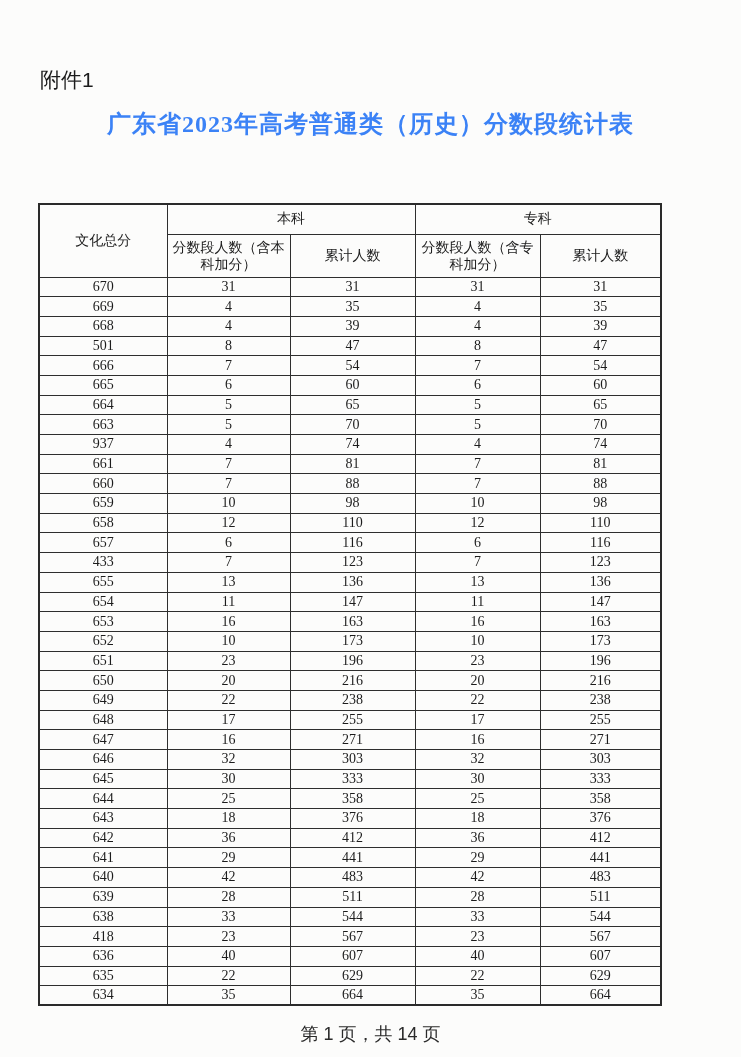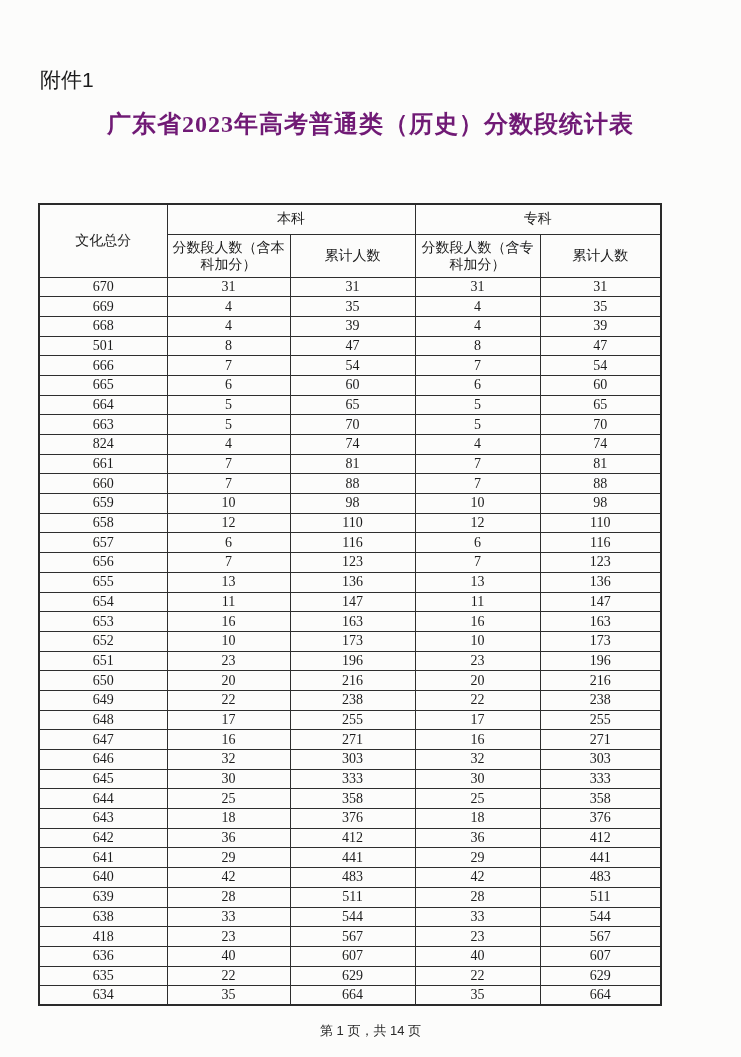--- a/index.html
+++ b/index.html
@@ -26,21 +26,21 @@
   .doc-title {
     position: absolute;
     left: 0;
     top: 108px;
     width: 741px;
     text-align: center;
     font-size: 24px;
     font-weight: 700;
     line-height: 32px;
     letter-spacing: 1px;
-    color: #701a75;
+    color: #3b82f6;
   }
   table.score-table {
     position: absolute;
     left: 38px;
     top: 203px;
     width: 622px;
     border-collapse: collapse;
     table-layout: fixed;
     font-size: 14px;
     color: #1c1c1c;
@@ -61,21 +61,21 @@
   tr.header-row-2 { height: 43px; }
   tr.header-row-2 th { font-size: 14px; line-height: 17px; }
   tbody tr { height: 19.7px; }
   tbody td { font-size: 14px; line-height: 14px; }
   .page-footer {
     position: absolute;
     left: 0;
     top: 1022px;
     width: 741px;
     text-align: center;
-    font-size: 13px;
+    font-size: 18px;
     font-family: "Liberation Sans", sans-serif;
     color: #2a2a2a;
   }
 </style>
 </head>
 <body>
 
 <div class="attachment-label">附件1</div>
 
 <div class="doc-title">
@@ -154,21 +154,21 @@
         <td>65</td>
       </tr>
       <tr>
         <td>663</td>
         <td>5</td>
         <td>70</td>
         <td>5</td>
         <td>70</td>
       </tr>
       <tr>
-        <td>824</td>
+        <td>937</td>
         <td>4</td>
         <td>74</td>
         <td>4</td>
         <td>74</td>
       </tr>
       <tr>
         <td>661</td>
         <td>7</td>
         <td>81</td>
         <td>7</td>
@@ -196,21 +196,21 @@
         <td>110</td>
       </tr>
       <tr>
         <td>657</td>
         <td>6</td>
         <td>116</td>
         <td>6</td>
         <td>116</td>
       </tr>
       <tr>
-        <td>656</td>
+        <td>433</td>
         <td>7</td>
         <td>123</td>
         <td>7</td>
         <td>123</td>
       </tr>
       <tr>
         <td>655</td>
         <td>13</td>
         <td>136</td>
         <td>13</td>

